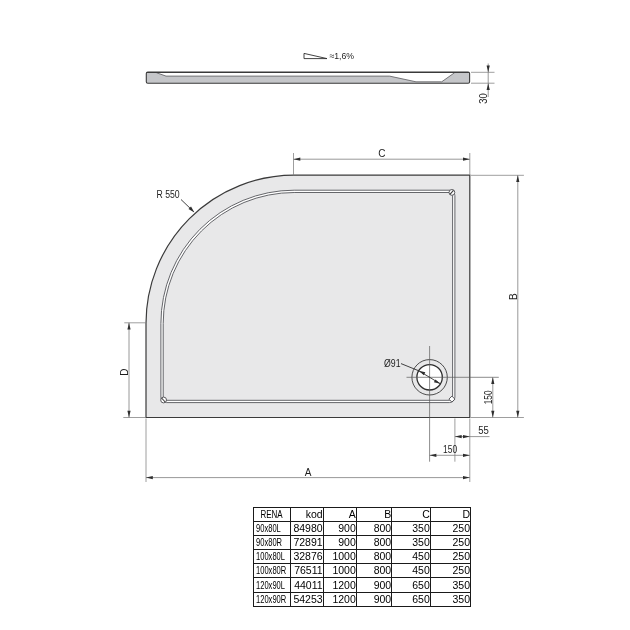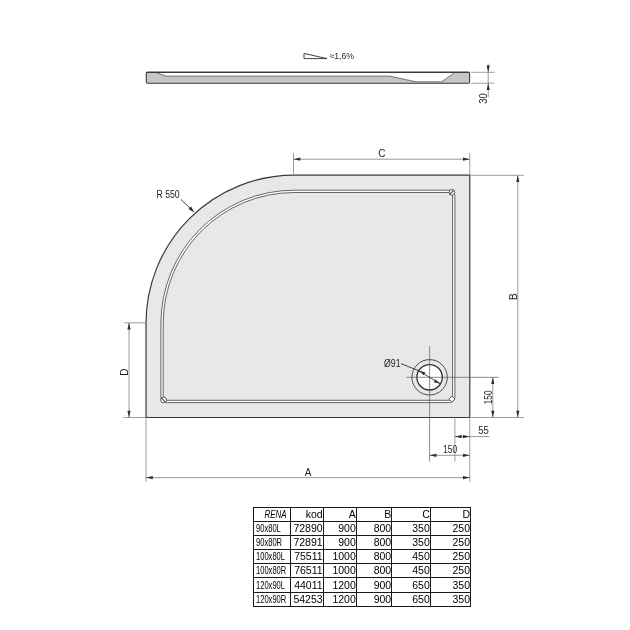--- a/index.html
+++ b/index.html
@@ -149,46 +149,46 @@
   <colgroup>
         <col style="width:36.8px">
         <col style="width:32.8px">
         <col style="width:33.2px">
         <col style="width:35.4px">
         <col style="width:38.6px">
         <col style="width:40.3px">
       </colgroup>
   <tbody>
         <tr>
-          <td class="h" style="font-style:italic;"><span>RENA</span></td>
+          <td class="h" style="text-align:center;"><span>RENA</span></td>
           <td>kod</td>
           <td>A</td>
           <td>B</td>
           <td>C</td>
           <td>D</td>
         </tr>
   <tr>
           <td class="n"><span>90x80L</span></td>
-          <td>72890</td>
+          <td>84980</td>
           <td>900</td>
           <td>800</td>
           <td>350</td>
           <td>250</td>
         </tr>
   <tr>
           <td class="n"><span>90x80R</span></td>
           <td>72891</td>
           <td>900</td>
           <td>800</td>
           <td>350</td>
           <td>250</td>
         </tr>
   <tr>
           <td class="n"><span>100x80L</span></td>
-          <td>75511</td>
+          <td>32876</td>
           <td>1000</td>
           <td>800</td>
           <td>450</td>
           <td>250</td>
         </tr>
   <tr>
           <td class="n"><span>100x80R</span></td>
           <td>76511</td>
           <td>1000</td>
           <td>800</td>

